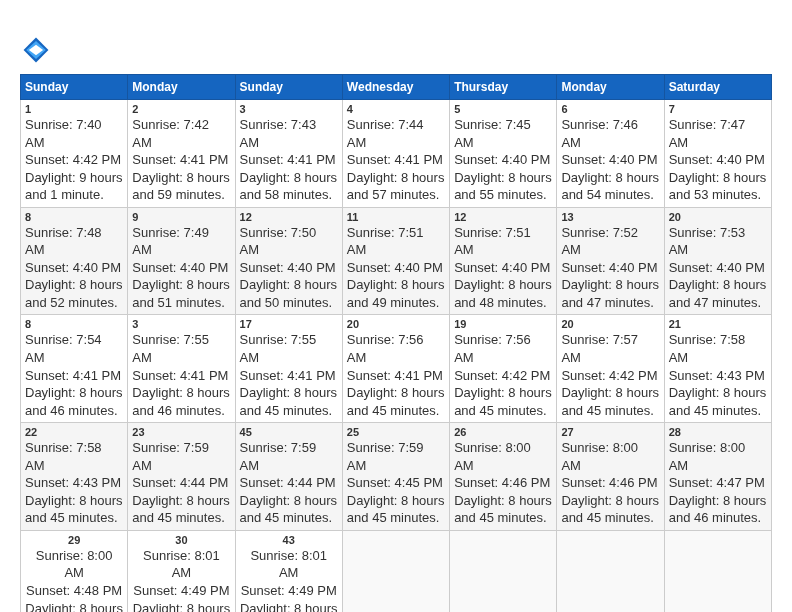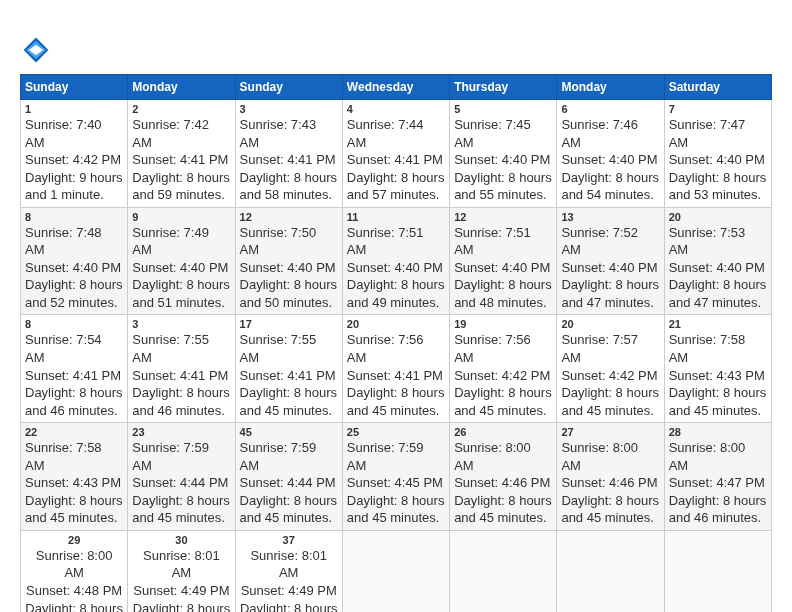--- a/index.html
+++ b/index.html
@@ -263,21 +263,21 @@
         <tr class="last-row">
           <td>
             <span class="day-num">29</span>
             <div class="cell-text">Sunrise: 8:00 AM<br>Sunset: 4:48 PM<br>Daylight: 8 hours and 47 minutes.</div>
           </td>
           <td>
             <span class="day-num">30</span>
             <div class="cell-text">Sunrise: 8:01 AM<br>Sunset: 4:49 PM<br>Daylight: 8 hours and 48 minutes.</div>
           </td>
           <td>
-            <span class="day-num">37</span>
+            <span class="day-num">43</span>
             <div class="cell-text">Sunrise: 8:01 AM<br>Sunset: 4:49 PM<br>Daylight: 8 hours and 48 minutes.</div>
           </td>
           <td class="empty-cell"></td>
           <td class="empty-cell"></td>
           <td class="empty-cell"></td>
           <td class="empty-cell"></td>
         </tr>
       </tbody>
   </table>
 </div>

